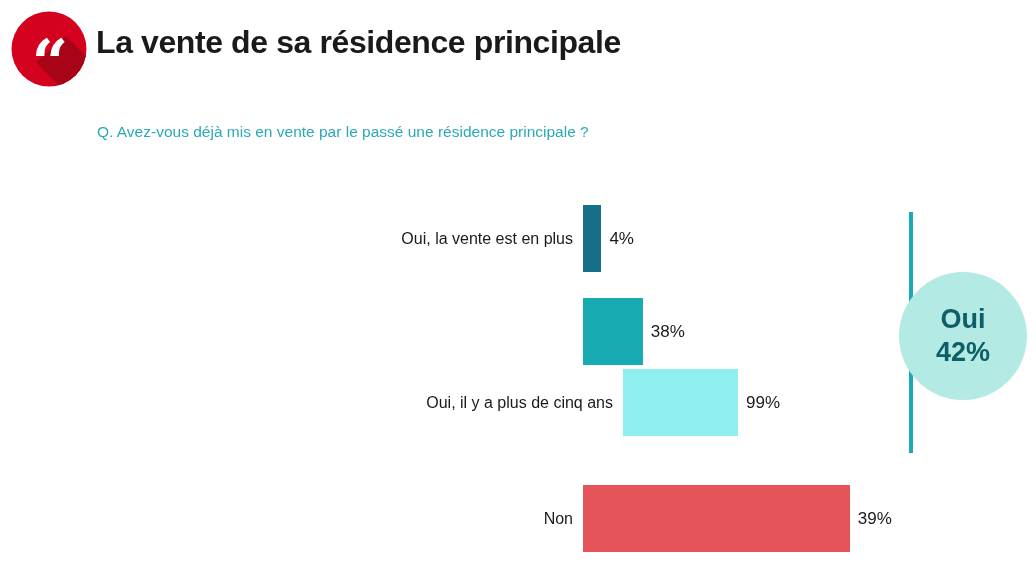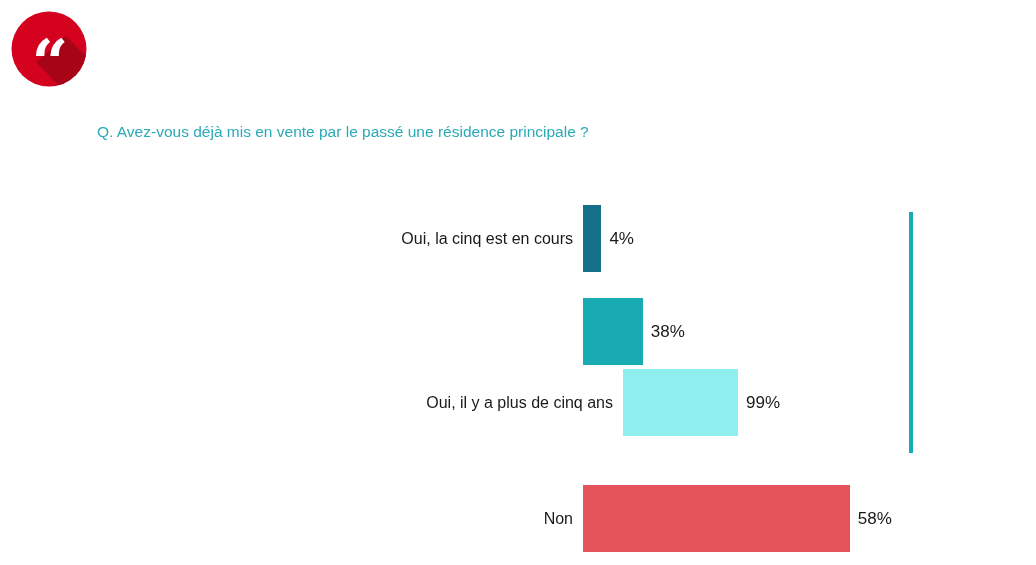--- a/index.html
+++ b/index.html
@@ -64,40 +64,45 @@
           <circle cx="38" cy="38" r="37.5"></circle>
         </clipPath>
     </defs>
     <circle id="icon-circle" cx="38" cy="38" r="37.5" fill="#d5021f"></circle>
     <g clip-path="url(#badge-clip)">
       <polygon id="icon-shadow" points="25,51 55,25 76,46 76,76 49,76" fill="#a80417"></polygon>
     </g>
     <text id="icon-glyph" x="39" y="74" text-anchor="middle" font-family="DejaVu Serif, serif" font-size="64" font-weight="bold" fill="#ffffff">“</text>
   </svg>
 
+  <div class="title" style="color: rgb(26, 26, 26);">La vente de sa résidence principale</div>
   <div class="subtitle" style="color: rgb(42, 169, 182); margin-top: 28px;">Q. Avez-vous déjà mis en vente par le passé une résidence principale ?</div>
 
   <div>
     <div class="chart-row r0">
-      <div class="bar-label">Oui, la cinq est en cours</div>
+      <div class="bar-label">Oui, la vente est en plus</div>
       <div class="bar" style="width: 18.4px; background: rgb(21, 111, 136);"></div>
       <div class="bar-value" style="left: 609.4px;">4%</div>
     </div>
     <div class="chart-row r1">
       <div class="bar" style="width: 59.8px; background: rgb(25, 171, 178);"></div>
       <div class="bar-value" style="left: 650.8px;">38%</div>
     </div>
     <div class="chart-row r2">
       <div class="bar-label">Oui, il y a plus de cinq ans</div>
       <div class="bar" style="width: 115px; background: rgb(143, 238, 238);"></div>
       <div class="bar-value" style="left: 706px;">99%</div>
     </div>
     <div class="chart-row r3">
       <div class="bar-label">Non</div>
       <div class="bar" style="width: 266.8px; background: rgb(228, 84, 90);"></div>
-      <div class="bar-value" style="left: 857.8px;">58%</div>
+      <div class="bar-value" style="left: 857.8px;">39%</div>
     </div>
   </div>
 
   <div class="bracket" style="background: rgb(25, 169, 184);"></div>
 
+  <div class="summary-circle" style="background: rgb(179, 234, 227); color: rgb(13, 94, 102);">
+    <span>Oui</span>
+    <span>42%</span>
+  </div>
 
 </div>
 
 </body></html>

